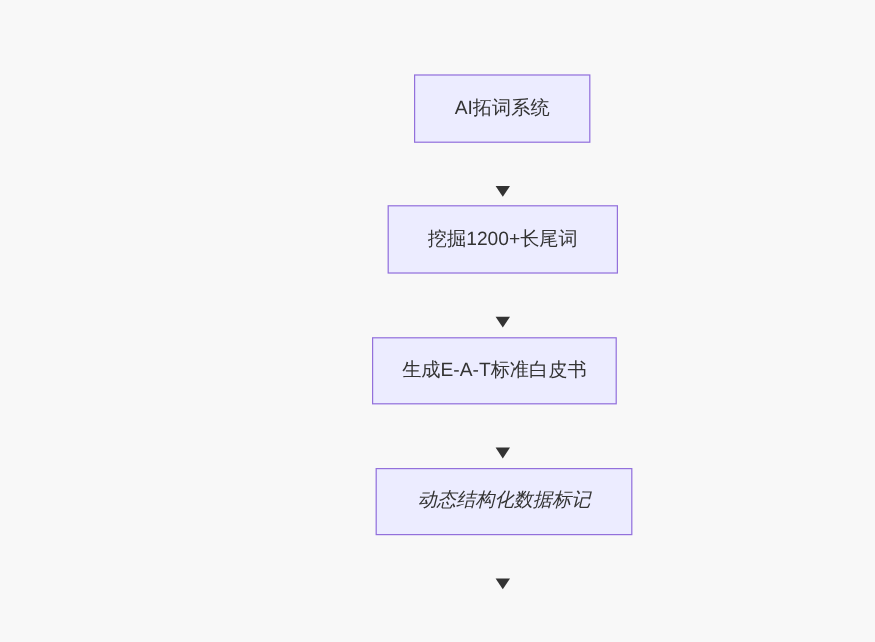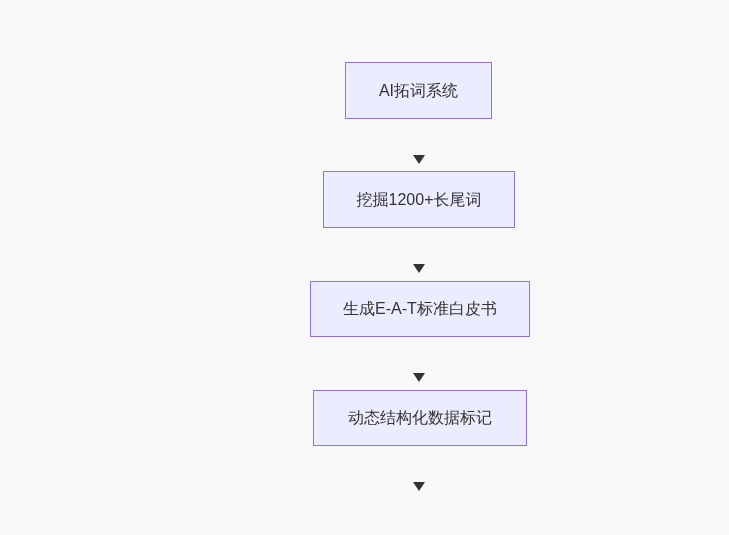--- a/index.html
+++ b/index.html
@@ -29,22 +29,22 @@
     display: flex;
     align-items: center;
     justify-content: center;
     font-size: 16px;
     line-height: 1.2;
     text-align: center;
     white-space: nowrap;
   }
   .node-1 { left: 297px; top: 14px;  width: 147px; height: 57px; }
   .node-2 { left: 275px; top: 123px; width: 192px; height: 57px; text-align: right; }
-  .node-3 { left: 262px; top: 233px; width: 220px; height: 56px; }
-  .node-4 { left: 265px; top: 342px; width: 214px; height: 56px; }
+  .node-3 { left: 262px; top: 233px; width: 204px; height: 56px; }
+  .node-4 { left: 265px; top: 342px; width: 214px; height: 56px; font-style: italic; }
   .node-5 { left: 255px; top: 450px; width: 232px; height: 56px; }
   .flow-arrow {
     position: absolute;
     left: 365px;
     width: 12px;
     display: flex;
     flex-direction: column;
     align-items: center;
   }
   .arrow-1 { top: 71px;  height: 52px; }

